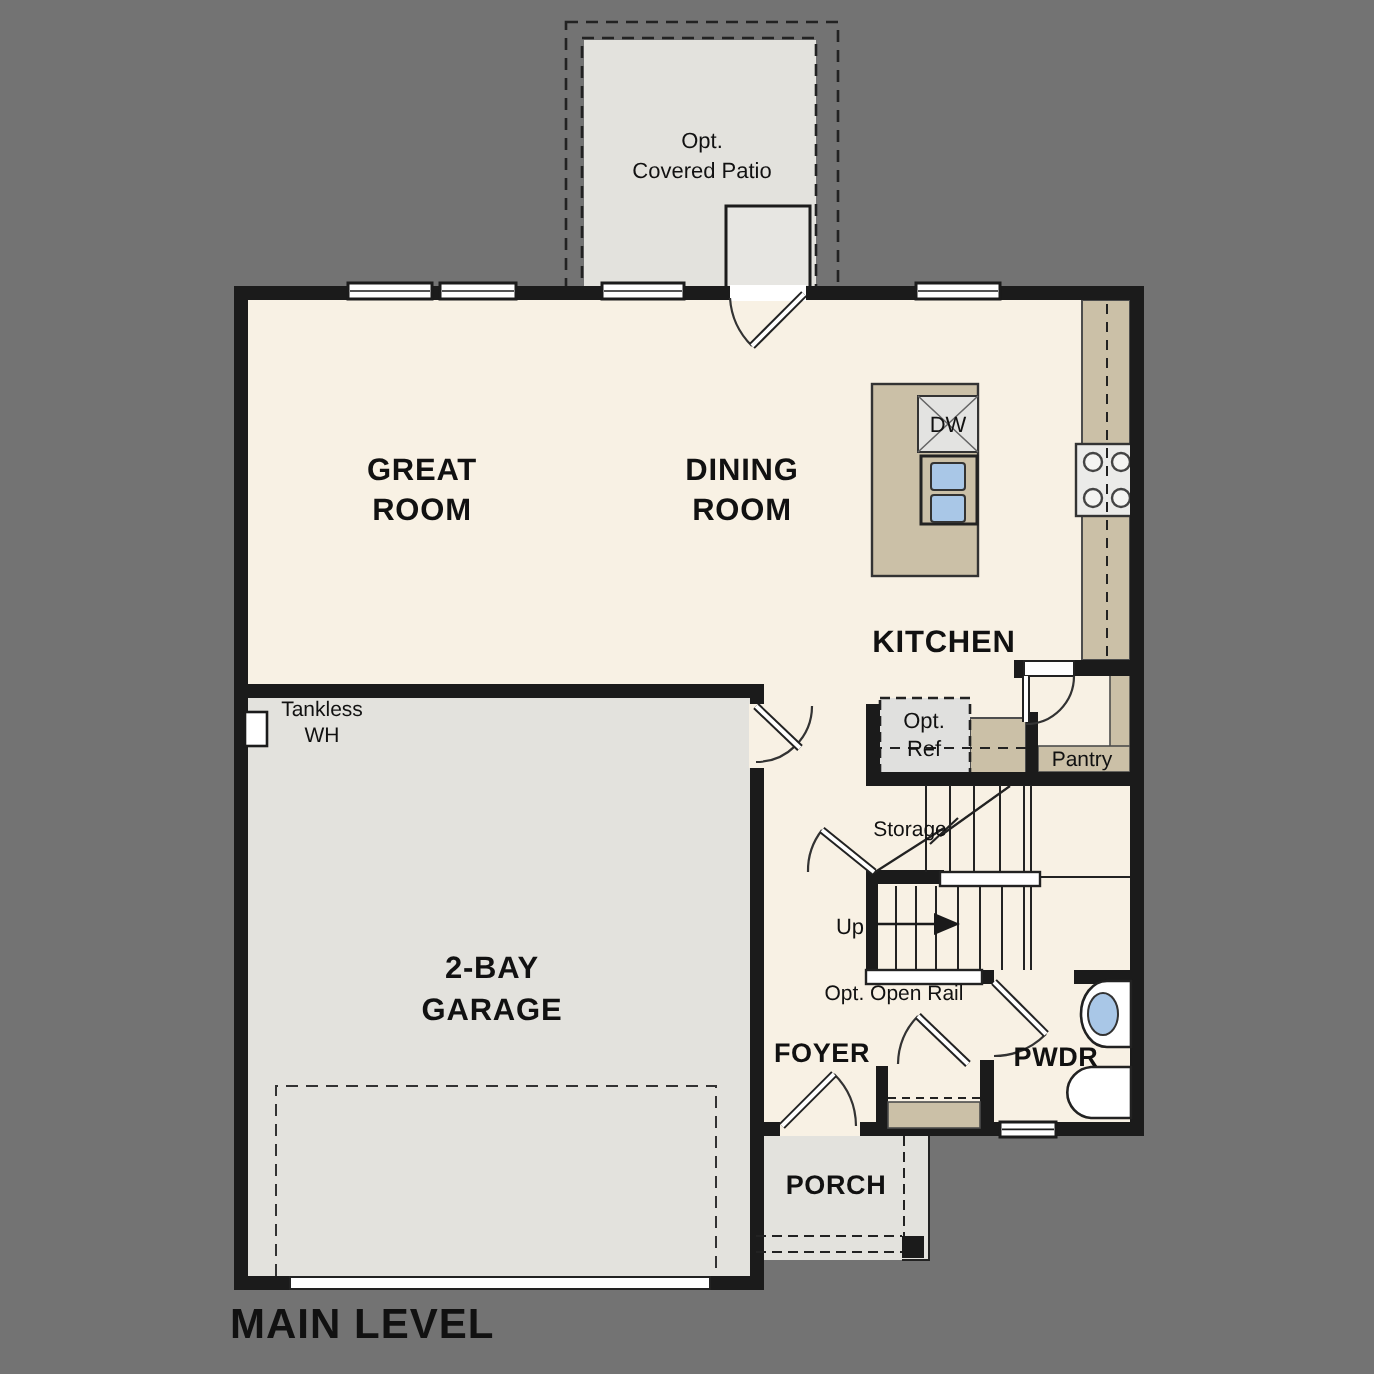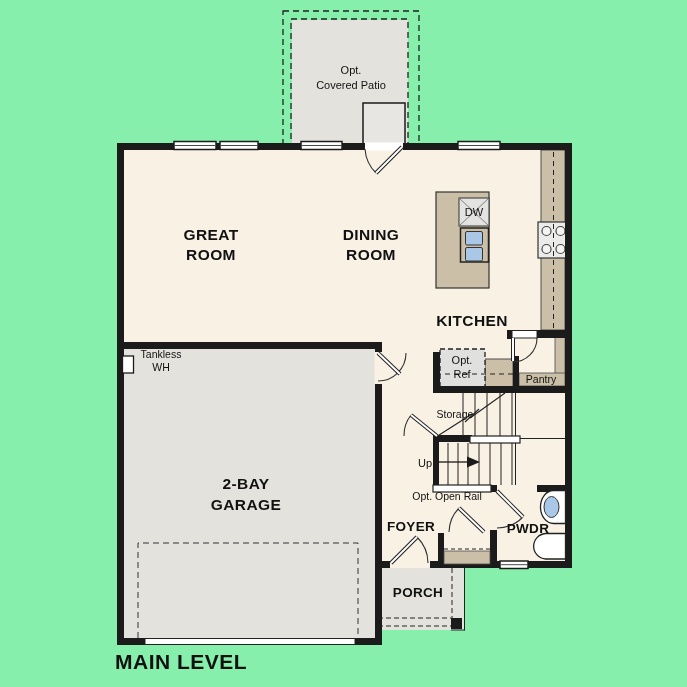--- a/index.html
+++ b/index.html
@@ -1,16 +1,16 @@
 <!DOCTYPE html>
 <html><head>
 <meta charset="utf-8">
 <style>
   html,body{margin:0;padding:0;background:#fff;}
-  #stage{position:relative;width:687px;height:687px;background:#86efac;overflow:hidden;}
+  #stage{position:relative;width:687px;height:687px;background:#737373;overflow:hidden;}
   svg{display:block;}
   text{font-family:"Liberation Sans", sans-serif;fill:#111;}
   .room-label{font-weight:bold;font-size:15.5px;text-anchor:middle;letter-spacing:.4px;}
   .mid-label{font-weight:bold;font-size:13.5px;text-anchor:middle;letter-spacing:.3px;}
   .small-label{font-size:10.5px;text-anchor:middle;}
   .tiny-label{font-size:11px;text-anchor:middle;}
   .title-label{font-weight:bold;font-size:21px;letter-spacing:.5px;}
 </style>
 </head>
 <body>

